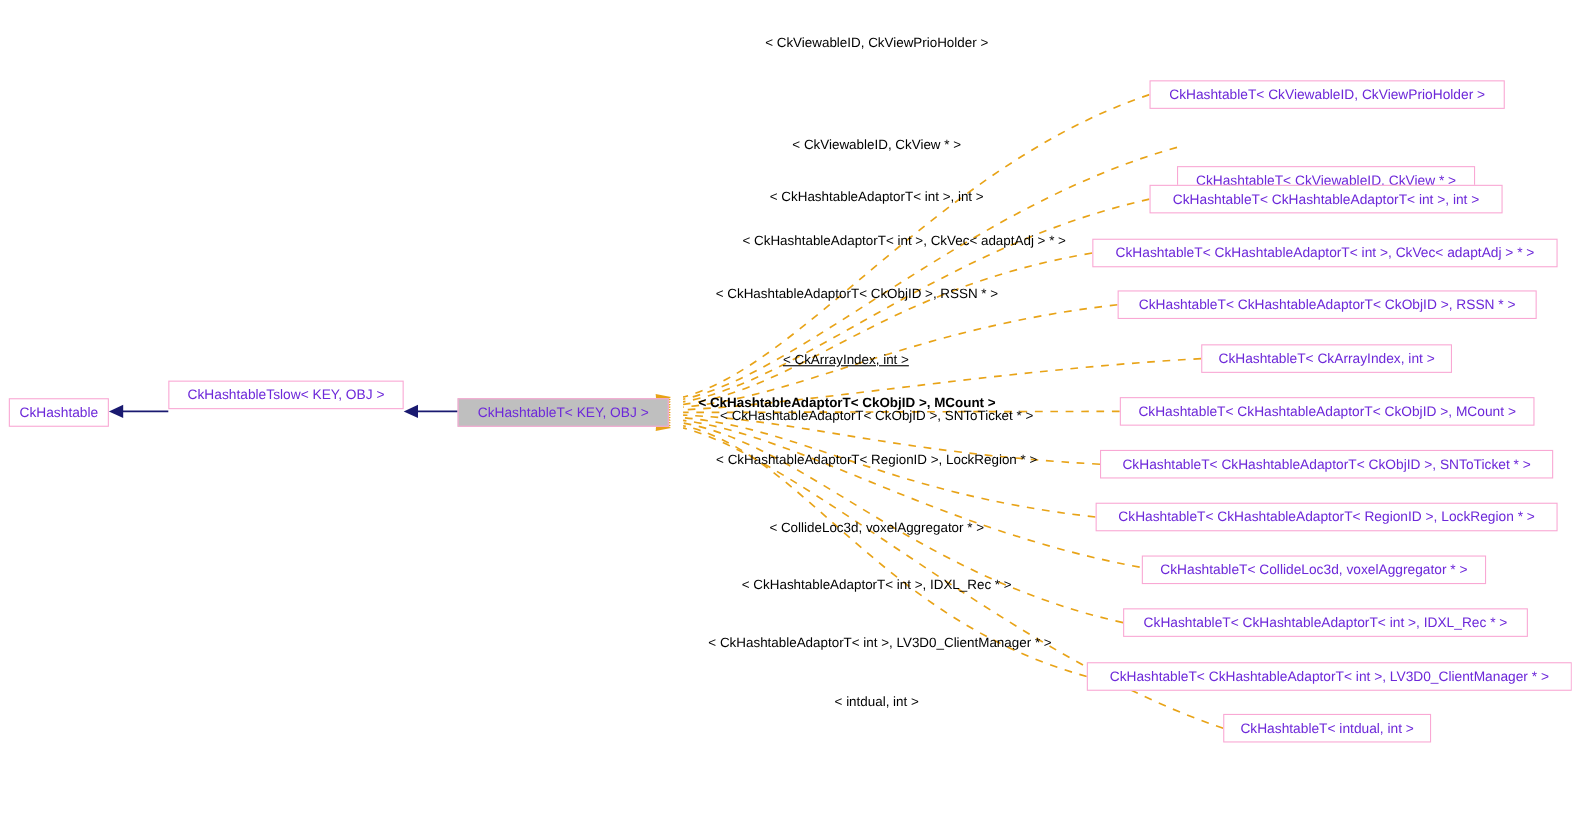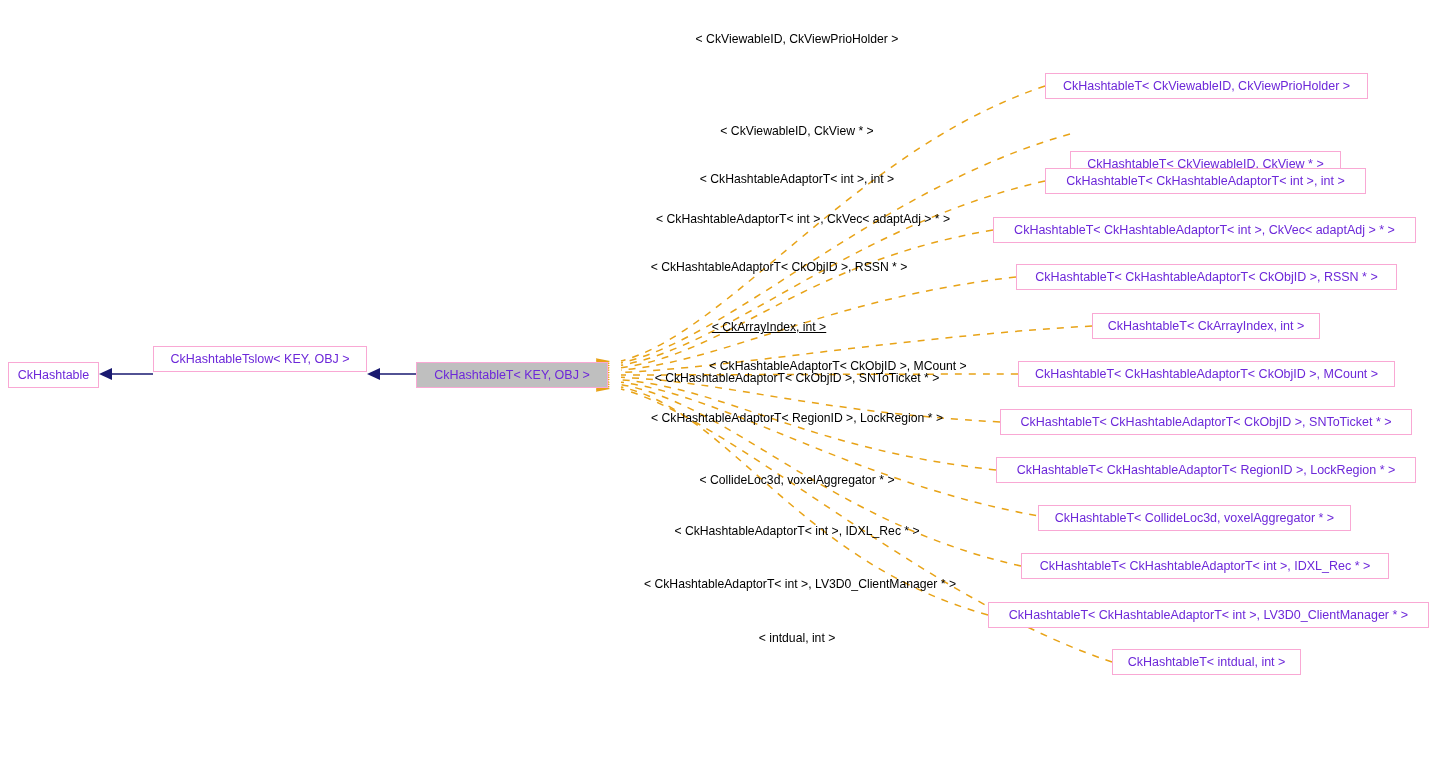--- a/index.html
+++ b/index.html
@@ -95,24 +95,24 @@
       <div class="node" style="left: 996px; top: 457px; width: 420px;">CkHashtableT&lt; CkHashtableAdaptorT&lt; RegionID &gt;, LockRegion * &gt;</div>
       <div class="node" style="left: 1038px; top: 505px; width: 313px;">CkHashtableT&lt; CollideLoc3d, voxelAggregator * &gt;</div>
       <div class="node" style="left: 1021px; top: 553px; width: 368px;">CkHashtableT&lt; CkHashtableAdaptorT&lt; int &gt;, IDXL_Rec * &gt;</div>
       <div class="node" style="left: 988px; top: 602px; width: 441px;">CkHashtableT&lt; CkHashtableAdaptorT&lt; int &gt;, LV3D0_ClientManager * &gt;</div>
       <div class="node" style="left: 1112px; top: 649px; width: 189px;">CkHashtableT&lt; intdual, int &gt;</div>
     </div>
   <div id="labels-layer">
       <div class="edgelabel" style="left: 797px; top: 33px;">&lt; CkViewableID, CkViewPrioHolder &gt;</div>
       <div class="edgelabel" style="left: 797px; top: 125px;">&lt; CkViewableID, CkView * &gt;</div>
       <div class="edgelabel" style="left: 797px; top: 173px;">&lt; CkHashtableAdaptorT&lt; int &gt;, int &gt;</div>
-      <div class="edgelabel" style="left: 803px; top: 213px;">&lt; CkHashtableAdaptorT&lt; int &gt;, CkVec&lt; adaptAdj &gt; * &gt;</div>
+      <div class="edgelabel" style="left: 822px; top: 213px;">&lt; CkHashtableAdaptorT&lt; int &gt;, CkVec&lt; adaptAdj &gt; * &gt;</div>
       <div class="edgelabel" style="left: 779px; top: 261px;">&lt; CkHashtableAdaptorT&lt; CkObjID &gt;, RSSN * &gt;</div>
       <div class="edgelabel" style="left: 769px; top: 321px; text-decoration: underline;">&lt; CkArrayIndex, int &gt;</div>
-      <div class="edgelabel" style="left: 838px; top: 360px;">&lt; CkHashtableAdaptorT&lt; CkObjID &gt;, MCount &gt;</div>
+      <div class="edgelabel" style="left: 770px; top: 360px; font-weight: bold;">&lt; CkHashtableAdaptorT&lt; CkObjID &gt;, MCount &gt;</div>
       <div class="edgelabel" style="left: 797px; top: 372px;">&lt; CkHashtableAdaptorT&lt; CkObjID &gt;, SNToTicket * &gt;</div>
       <div class="edgelabel" style="left: 797px; top: 412px;">&lt; CkHashtableAdaptorT&lt; RegionID &gt;, LockRegion * &gt;</div>
       <div class="edgelabel" style="left: 797px; top: 474px;">&lt; CollideLoc3d, voxelAggregator * &gt;</div>
       <div class="edgelabel" style="left: 797px; top: 525px;">&lt; CkHashtableAdaptorT&lt; int &gt;, IDXL_Rec * &gt;</div>
       <div class="edgelabel" style="left: 800px; top: 578px;">&lt; CkHashtableAdaptorT&lt; int &gt;, LV3D0_ClientManager * &gt;</div>
       <div class="edgelabel" style="left: 797px; top: 632px;">&lt; intdual, int &gt;</div>
     </div>
 
 </div>
 

